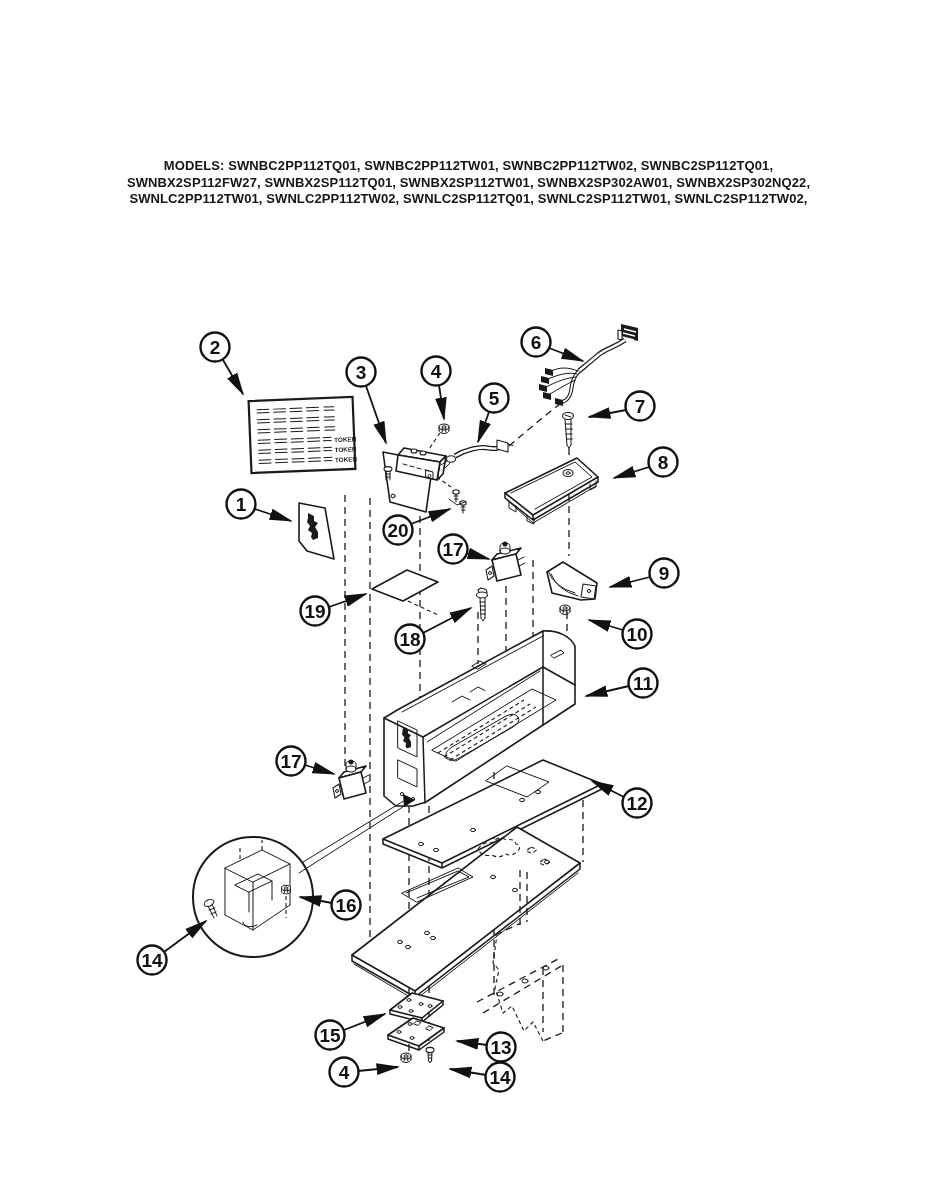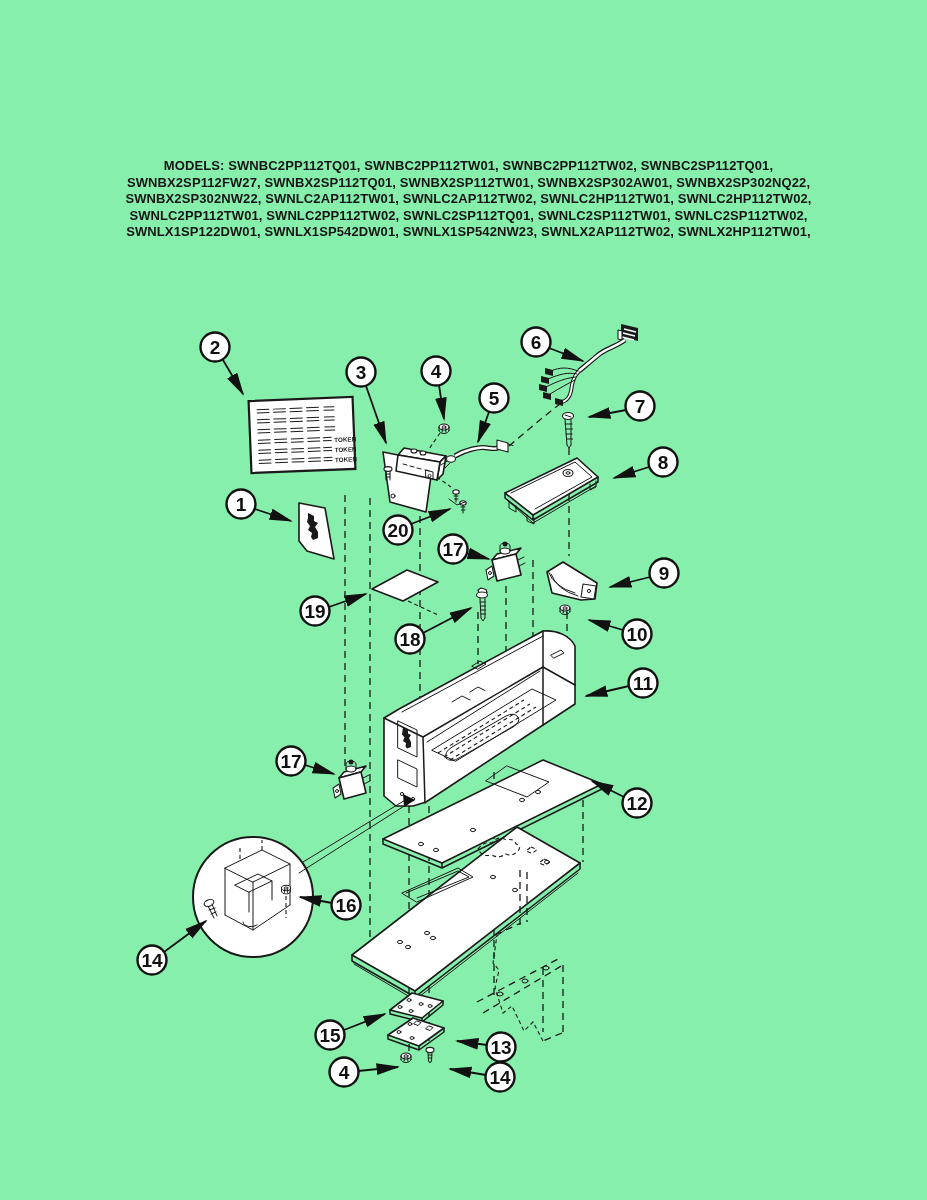--- a/index.html
+++ b/index.html
@@ -1,16 +1,16 @@
 <!DOCTYPE html>
 <html><head>
 <meta charset="utf-8">
 <style>
   html,body{margin:0;padding:0;background:#e8e8e8;}
-  .page{position:relative;width:927px;height:1200px;background:#86efac;overflow:hidden;
+  .page{position:relative;width:927px;height:1200px;background:#ffffff;overflow:hidden;
         font-family:"Liberation Sans", sans-serif;color:#1a1a1a;}
   .models{position:absolute;left:50px;right:40px;top:158px;text-align:center;}
   .models .mline{font-size:13px;font-weight:700;line-height:16.6px;letter-spacing:0.1px;
         color:#151515;white-space:nowrap;}
   svg{position:absolute;left:0;top:0;}
   .ln{fill:none;stroke:#1a1a1a;stroke-width:1.5;stroke-linecap:round;stroke-linejoin:round;}
   .lt{fill:none;stroke:#1a1a1a;stroke-width:1;stroke-linecap:round;stroke-linejoin:round;}
   .fw{fill:#ffffff;stroke:#1a1a1a;stroke-width:1.6;stroke-linejoin:round;}
   .fwt{fill:#ffffff;stroke:#1a1a1a;stroke-width:1.1;stroke-linejoin:round;}
   .bk{fill:#1a1a1a;stroke:none;}
@@ -23,23 +23,21 @@
   .tok{font-family:"Liberation Sans",sans-serif;font-size:6.3px;font-weight:700;fill:#1a1a1a;}
 </style>
 </head>
 <body>
 
 <div class="page">
 
   <div class="models">
     <div class="mline">MODELS:   SWNBC2PP112TQ01, SWNBC2PP112TW01, SWNBC2PP112TW02, SWNBC2SP112TQ01,</div>
     <div class="mline">SWNBX2SP112FW27, SWNBX2SP112TQ01, SWNBX2SP112TW01, SWNBX2SP302AW01, SWNBX2SP302NQ22,</div>
-    <div class="mline">SWNBX2SP302NW22, SWNLC2AP112TW01, SWNLC2AP112TW02, SWNLC2HP112TW01, SWNLC2HP112TW02,</div>
     <div class="mline">SWNLC2PP112TW01, SWNLC2PP112TW02, SWNLC2SP112TQ01, SWNLC2SP112TW01, SWNLC2SP112TW02,</div>
-    <div class="mline">SWNLX1SP122DW01, SWNLX1SP542DW01, SWNLX1SP542NW23, SWNLX2AP112TW02, SWNLX2HP112TW01,</div>
   </div>
 
   <svg width="927" height="1200" viewBox="0 0 927 1200">
     <defs>
       <marker id="ah" viewBox="0 0 12 6" refX="11" refY="3" markerWidth="13" markerHeight="7" orient="auto">
         <path d="M0,0 L12,3 L0,6 Z" fill="#111111"></path>
       </marker>
       <g id="nutg">
         <ellipse cx="0" cy="0" rx="5" ry="3" class="fwt"></ellipse>
         <path class="lt" d="M-5,0 v3.5 M5,0 v3.5 M-5,3.5 a5,3 0 0 0 10,0 M-1.8,1.5 v3.5 M1.8,1.5 v3.5"></path>

